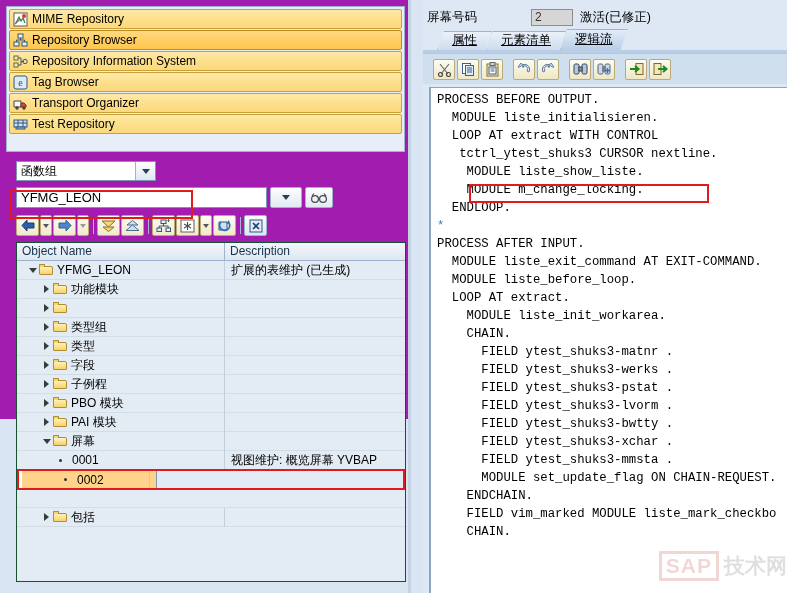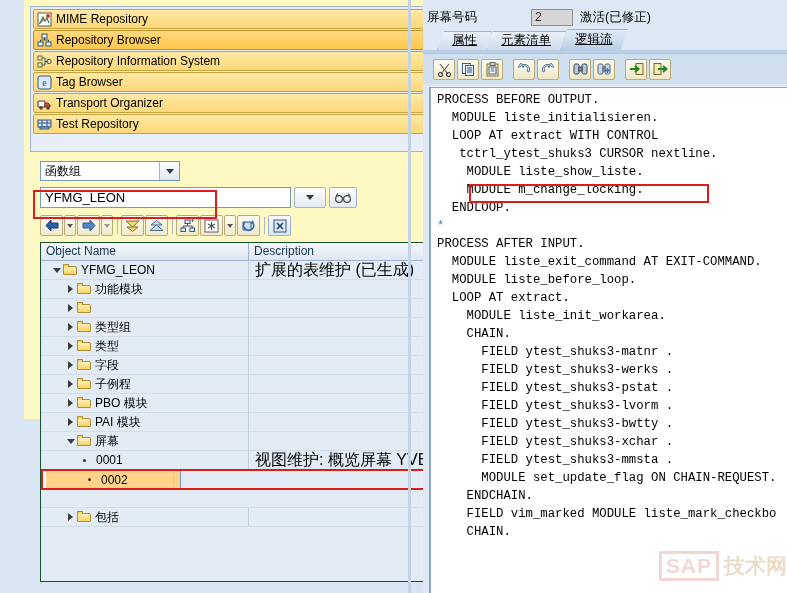--- a/index.html
+++ b/index.html
@@ -8,24 +8,23 @@
     background:#d9e5f2;
     font-family:"Liberation Sans","DejaVu Sans",sans-serif;
     font-size:12px;color:#000;
     -webkit-font-smoothing:none;
   }
   .app{position:relative;width:787px;height:593px;}
 
   
   .left-pane{
     position:absolute;left:0;top:0;width:411px;height:419px;
-    background:#fef9c3;
+    background:#a21caf;
     box-sizing:border-box;
     padding:6px 6px 0 6px;
-    margin-left:24px;
   }
   .nav-box{
     background:#e7eef7;
     border:1px solid #9fb4cc;
     padding:2px;
   }
   .nav-item{
     display:flex;align-items:center;
     height:20px;
     margin:0 0 1px 0;
@@ -116,21 +115,21 @@
     display:flex;height:19px;box-sizing:border-box;align-items:center;
     border-bottom:1px solid #d3dde8;
   }
   .trow .c1{
     width:208px;box-sizing:border-box;
     border-right:1px solid #c2cedb;
     height:19px;display:flex;align-items:center;
     overflow:hidden;white-space:nowrap;
   }
   .trow .c2{
-    flex:1;padding-left:6px;font-size:16px;white-space:nowrap;overflow:hidden;
+    flex:1;padding-left:6px;font-size:12px;white-space:nowrap;overflow:hidden;
     height:19px;line-height:18px;
   }
   .trow.sel .c1,.trow.sel .c2{background:#ffd48a;}
   .trow.sel{border-bottom:1px solid #e0b273;text-align:right;}
   .twist{width:11px;height:11px;flex:0 0 11px;display:flex;align-items:center;justify-content:center;}
   .tri-r{width:0;height:0;border-top:4px solid transparent;border-bottom:4px solid transparent;border-left:5px solid #3b3b3b;}
   .tri-d{width:0;height:0;border-left:4px solid transparent;border-right:4px solid transparent;border-top:5px solid #3b3b3b;}
   .dot{width:3px;height:3px;background:#333;border-radius:50%;}
   .folder{
     width:15px;height:12px;flex:0 0 15px;margin:0 3px 0 1px;position:relative;
@@ -214,21 +213,21 @@
     border:2px solid #e01b1b;box-sizing:border-box;pointer-events:none;
   }
   .watermark{
     position:absolute;right:12px;bottom:30px;
     opacity:.22;pointer-events:none;display:flex;align-items:center;
   }
   .wm-sap{
     border:3px solid #c94b3c;color:#c94b3c;font-weight:bold;font-size:21px;
     padding:0 4px;letter-spacing:1px;font-family:"Liberation Sans",sans-serif;
   }
-  .wm-cn{color:#a16207;font-size:21px;margin-left:5px;font-weight:bold;}
+  .wm-cn{color:#737373;font-size:21px;margin-left:5px;font-weight:bold;}
 
   .vline{position:absolute;left:408px;top:0;width:3px;height:593px;background:#c3d3e4;}
 </style>
 </head>
 <body>
 
 <div class="app">
 
   <div class="left-pane">
 

